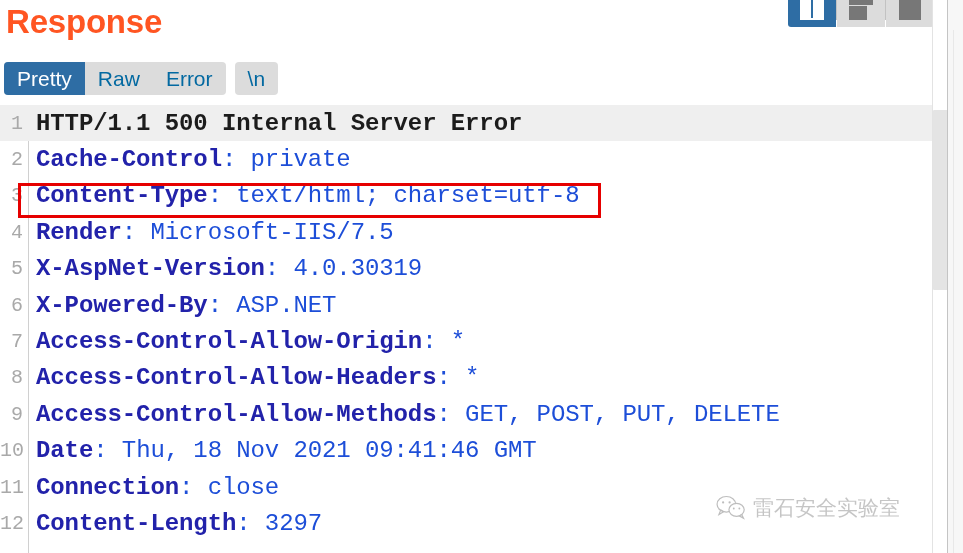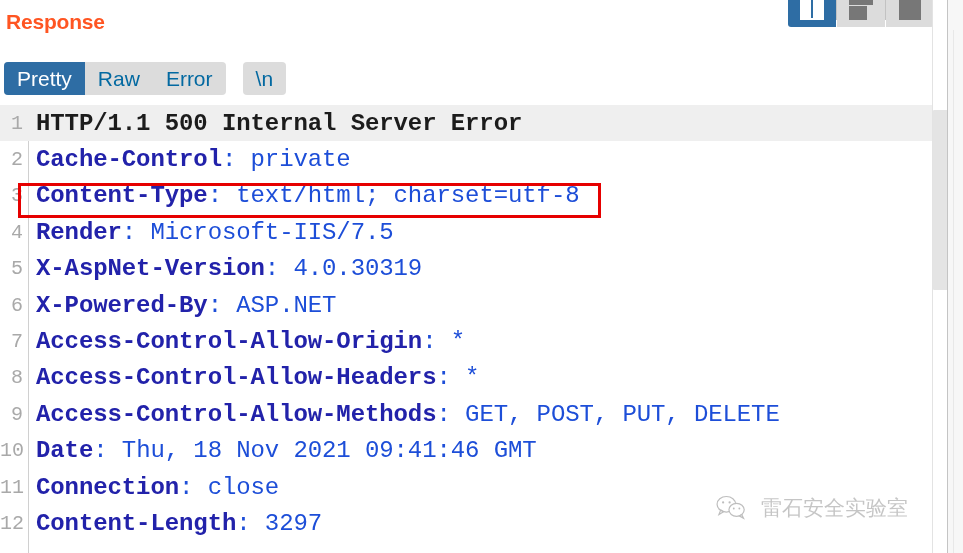--- a/index.html
+++ b/index.html
@@ -15,21 +15,21 @@
     position: relative;
     width: 963px; height: 553px;
     background: #ffffff;
     overflow: hidden;
   }
 
   
   #title {
     position: absolute;
     left: 6px; top: 5px;
-    font-size: 21px;
+    font-size: 33px;
     font-weight: bold;
     color: #ff5522;
     letter-spacing: -0.2px;
     line-height: 33px;
     white-space: nowrap;
   }
 
   
   #layout-toggle {
     position: absolute;
@@ -64,21 +64,21 @@
   .ic-hsplit i:nth-child(3) { width: 18px; }
 
   .ic-full { width: 22px; height: 21px; background: #777777; }
 
   
   #tabbar {
     position: absolute;
     left: 4px; top: 62px;
     display: flex;
     align-items: center;
-    gap: 17px;
+    gap: 9px;
   }
   .tab-group {
     display: flex;
     background: #dcdcdc;
     border-radius: 4px;
     overflow: hidden;
     height: 33px;
   }
   .tab {
     display: flex;
@@ -186,21 +186,21 @@
     width: 1px; height: 523px;
     background: #e8e8e8;
   }
 
   
   #watermark {
     position: absolute;
     left: 716px; top: 494px;
     display: flex;
     align-items: center;
-    gap: 15px;
+    gap: 7px;
     opacity: 0.38;
     pointer-events: none;
   }
   #watermark .wm-text {
     font-size: 21px;
     color: #6a6a6a;
     font-family: "DejaVu Sans", sans-serif;
     white-space: nowrap;
   }
   .wechat-ic { width: 30px; height: 26px; display: block; }

